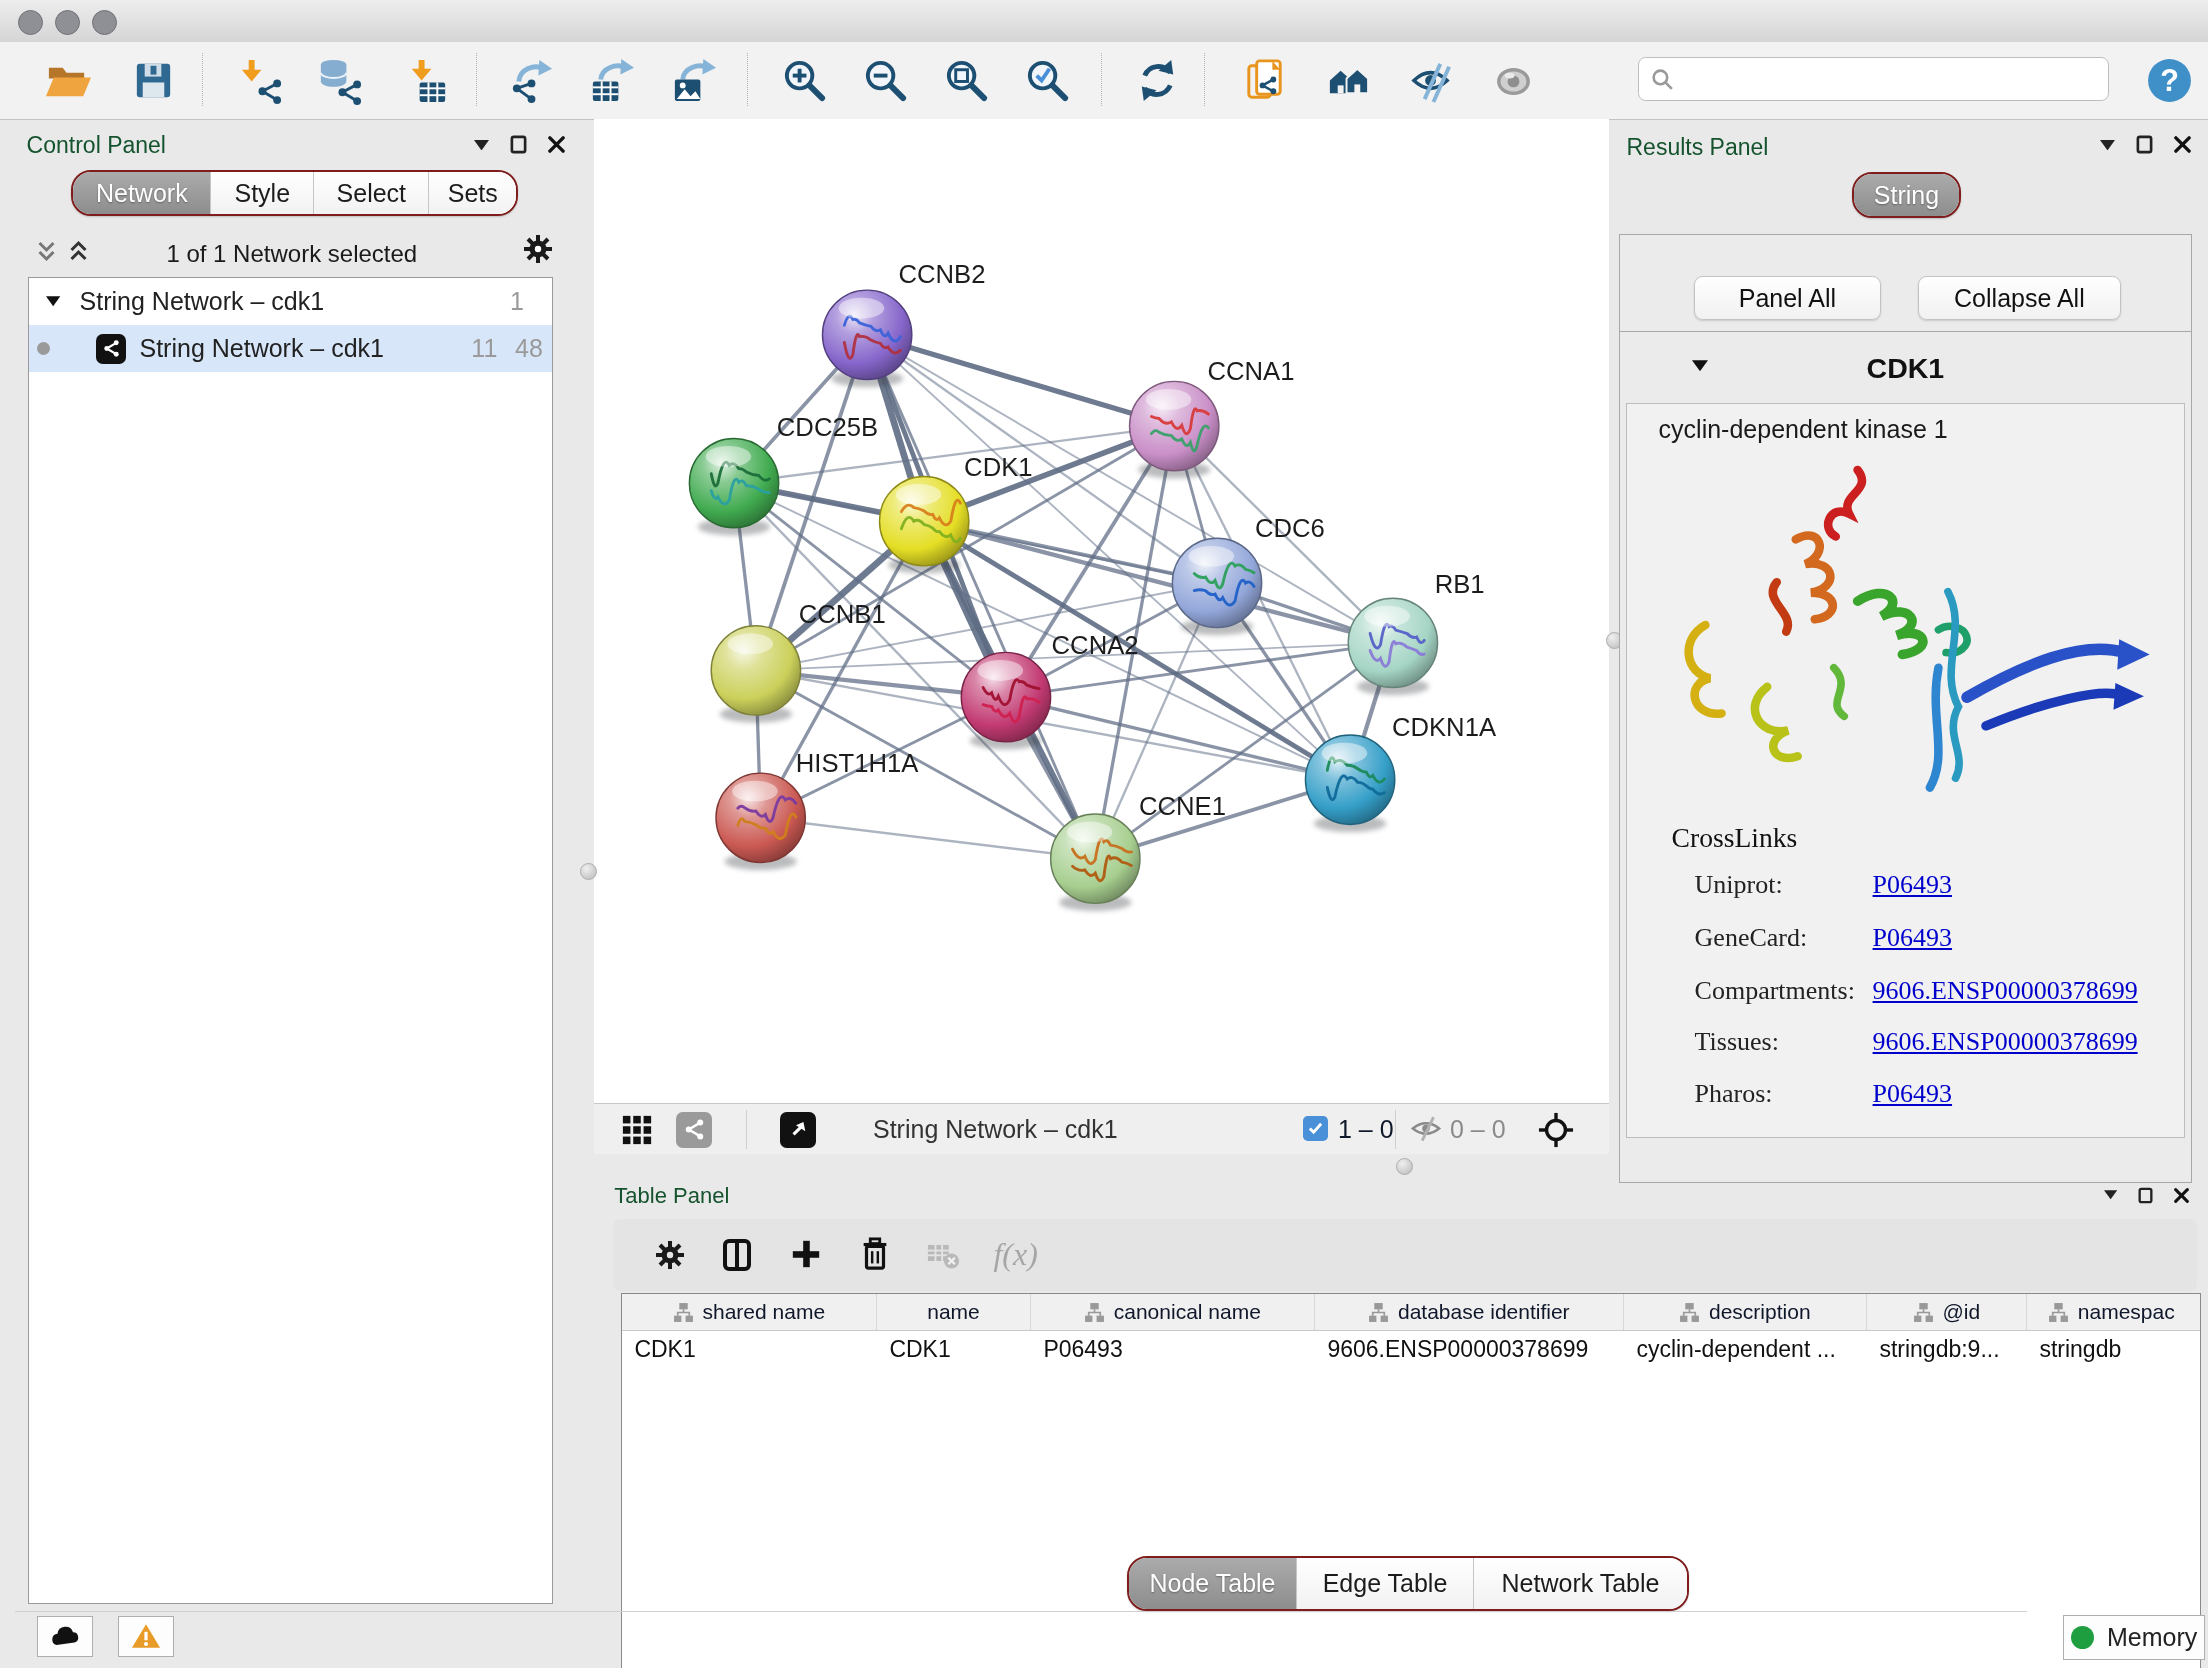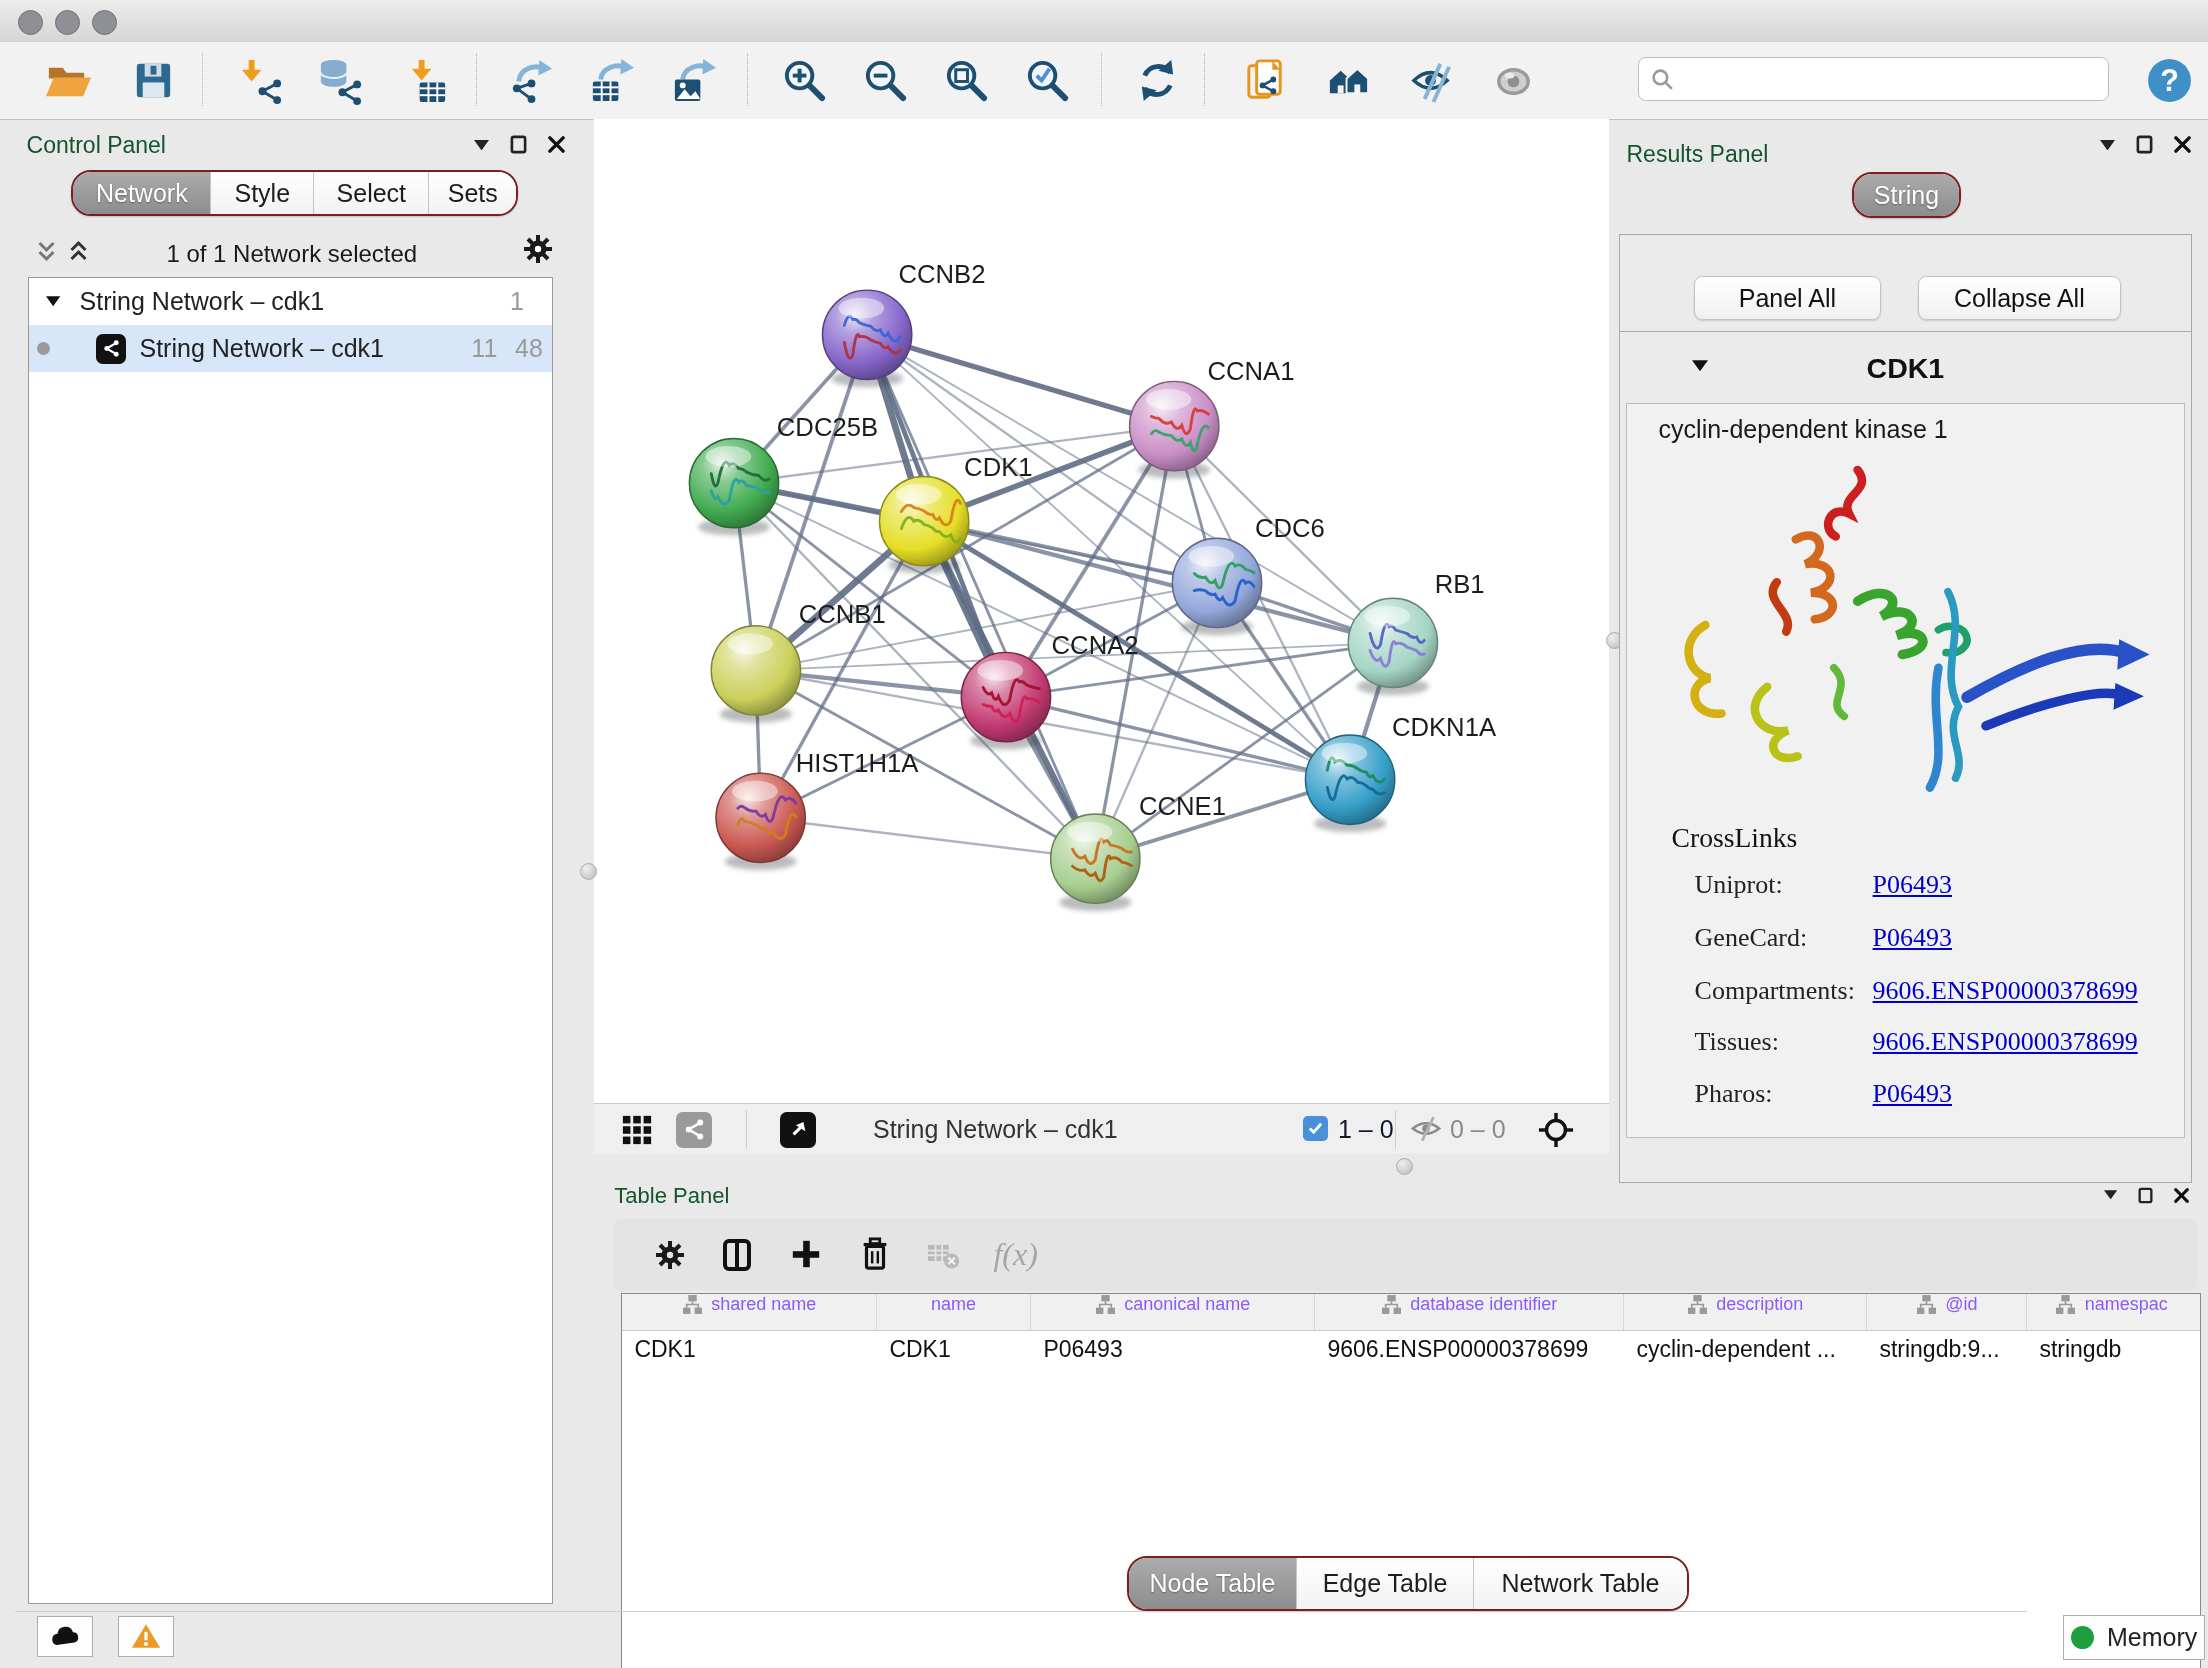--- a/index.html
+++ b/index.html
@@ -40,21 +40,21 @@
   .rbox{position:absolute;border:1.9px solid #a8a8a8;background:#ebebeb}
   .btn{background:linear-gradient(#ffffff,#f1f1f1);border:1px solid #c2c2c2;border-radius:8.6px;
     font-size:25px;color:#111;display:flex;align-items:center;justify-content:center;box-shadow:0 1px 1.9px rgba(0,0,0,.15)}
   .serif{font-family:"Liberation Serif",serif}
   .xlink{color:#0000cc;text-decoration:underline}
   .xrow{position:absolute;font-size:26px}
   
   .tp-toolbar{position:absolute;background:#e4e4e4;border-radius:7.6px}
   .tableframe{position:absolute;background:#fff;border:1.9px solid #8a8a8a}
   .thead{display:flex;height:36px;background:#f0f0f0;border-bottom:1px solid #c9c9c9}
-  .th{display:flex;justify-content:center;gap:8.6px;font-size:18px;color:#8b5cf6;
+  .th{display:flex;align-items:center;justify-content:center;gap:8.6px;font-size:21px;color:#0f172a;
      border-right:1px solid #d8d8d8;box-sizing:border-box;overflow:hidden;white-space:nowrap}
   .td{font-size:23px;color:#111;padding-left:12.4px;box-sizing:border-box;overflow:hidden;white-space:nowrap;display:flex;align-items:center}
   
   .sbtn{position:absolute;width:54px;height:39px;background:#fdfdfd;border:1.9px solid #aeaeae;
     display:flex;align-items:center;justify-content:center}
   .membtn{position:absolute;background:#fdfdfd;border:1.9px solid #aeaeae;display:flex;align-items:center;
     justify-content:center;gap:13.3px;font-size:25px}
   .dotgrip{position:absolute;width:15px;height:15px;border-radius:50%;
     background:radial-gradient(circle at 35% 30%,#efefef,#b9b9b9);border:1px solid #adadad}
 </style>
@@ -611,21 +611,21 @@
           <line x1="29" y1="19" x2="37" y2="19"></line>
         </g>
       </svg>
   </div>
 </div>
 <div class="dotgrip" style="left:580px;top:863px"></div>
 <div class="dotgrip" style="left:1606px;top:632px"></div>
 <div class="dotgrip" style="left:1396px;top:1158px"></div>
 
 <div class="abs" style="left:1617px;top:124px;width:583px;height:1484px">
-  <div class="ptitle abs" style="left:9.5px;top:17px">Results Panel</div>
+  <div class="ptitle abs" style="left:9.5px;top:10px">Results Panel</div>
   <div class="pcontrols" style="left:483px;top:11.4px">
     <svg width="15" height="10.5" viewBox="0 0 16 11">
         <polygon points="0,0 16,0 8,11" fill="#222"></polygon>
       </svg>
     <svg width="17" height="19" viewBox="0 0 18 20">
         <rect x="2" y="2" width="14" height="16" rx="2" fill="none" stroke="#222" stroke-width="2.8"></rect>
       </svg>
     <svg width="17" height="17" viewBox="0 0 18 18">
         <g stroke="#111" stroke-width="3.6" stroke-linecap="round">
           <line x1="2" y1="2" x2="16" y2="16"></line>

